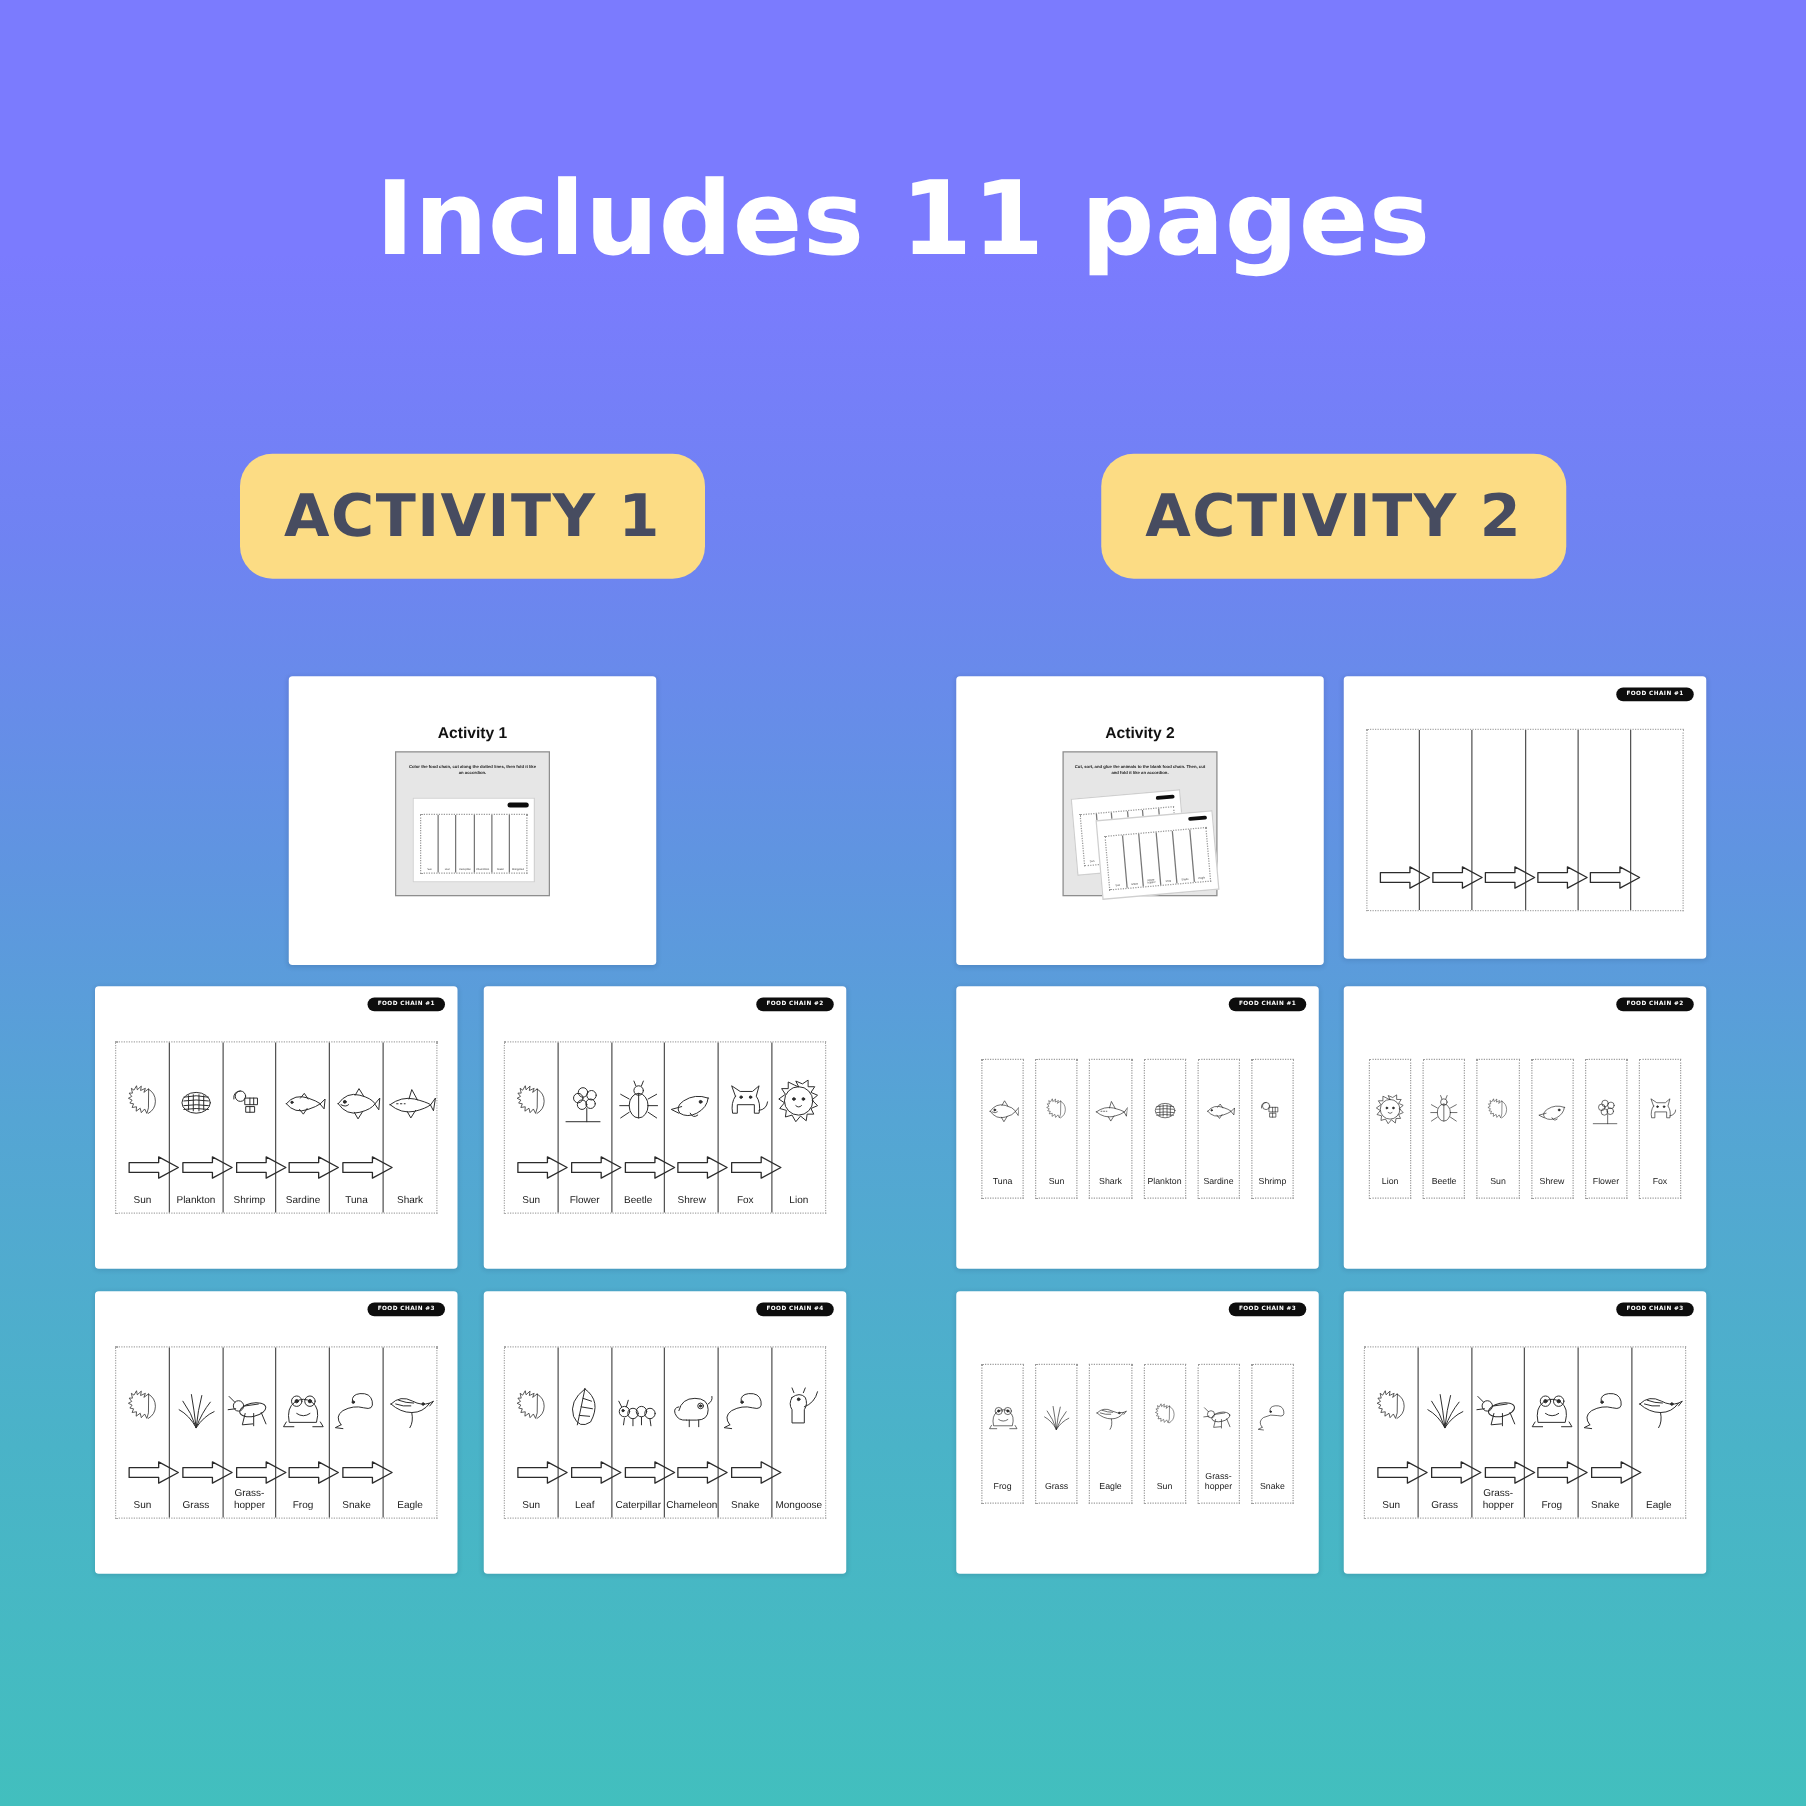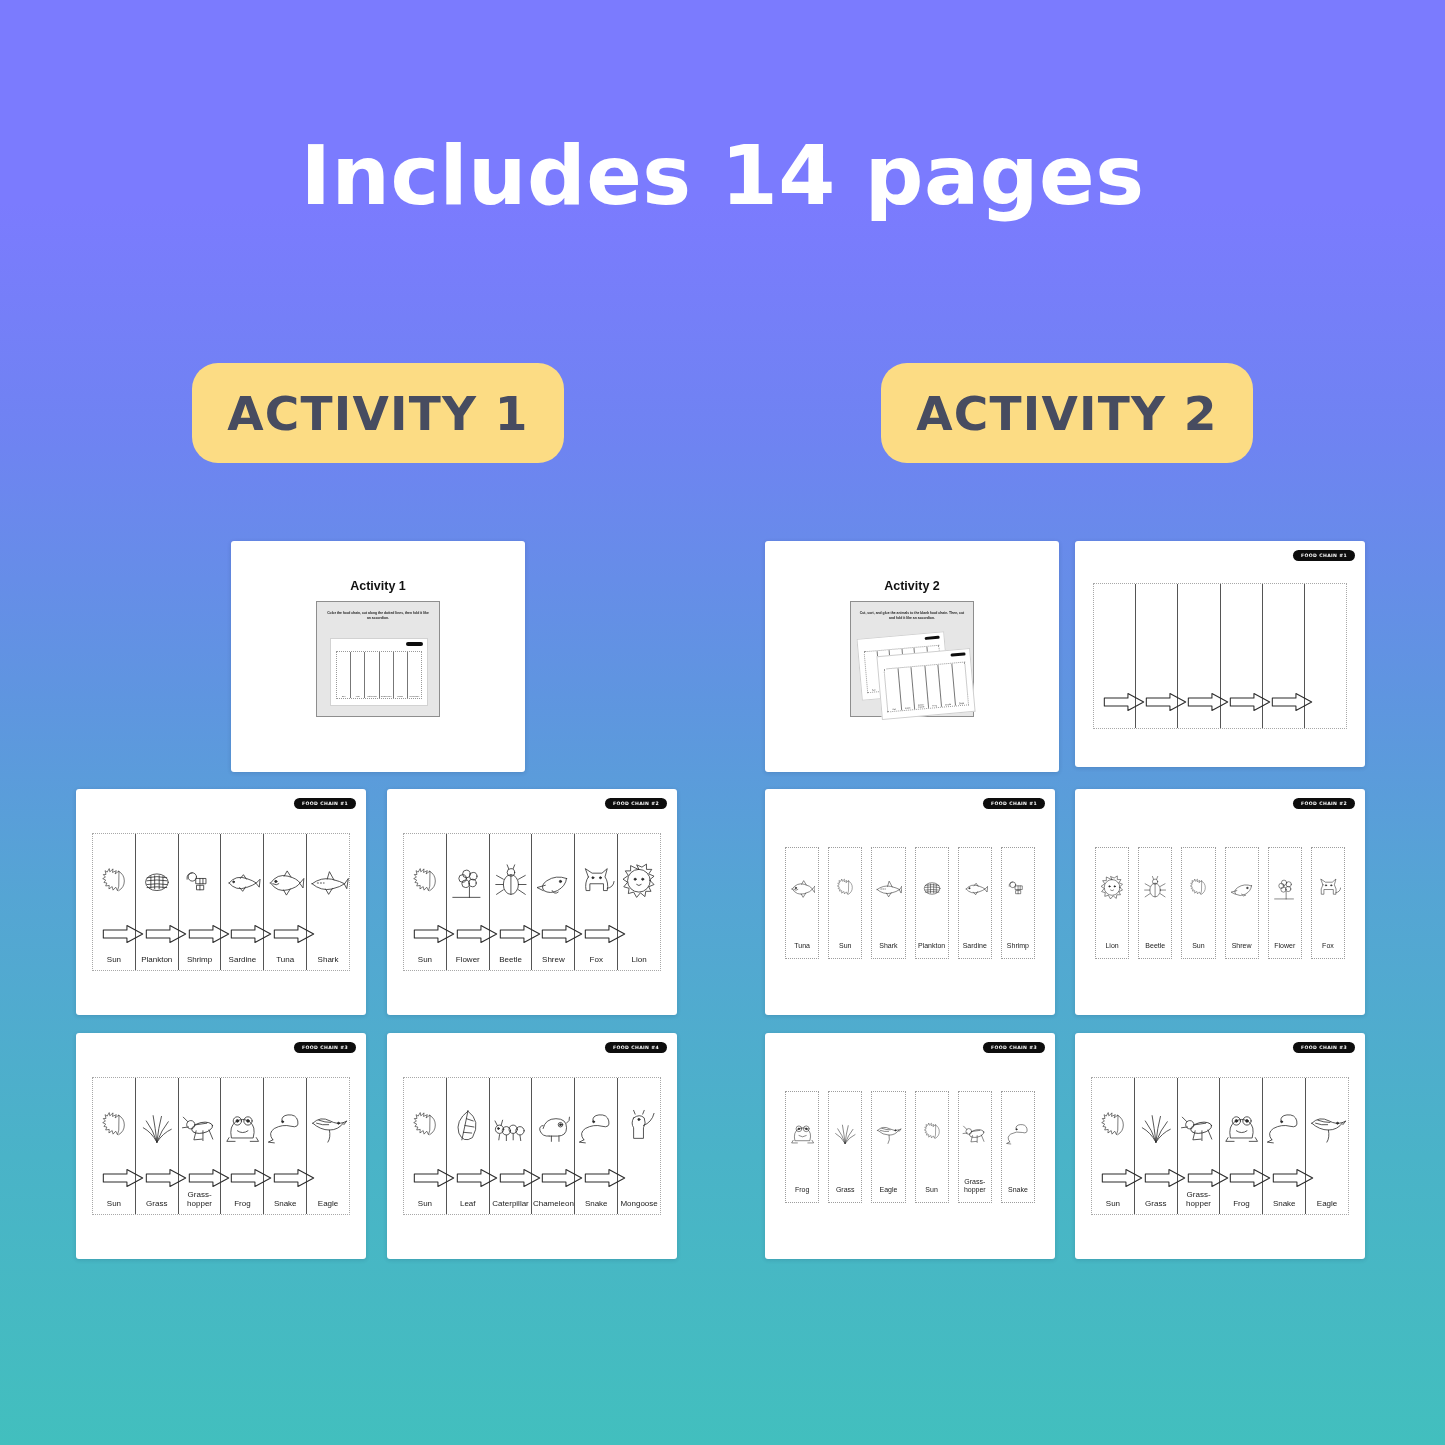--- a/index.html
+++ b/index.html
@@ -163,21 +163,21 @@
   #a2c1 { left: 765px;  top: 789px; }
   #a2c2 { left: 1075px; top: 789px; }
   #a2c3 { left: 765px;  top: 1033px; }
   #a2c4 { left: 1075px; top: 1033px; }
 
   svg { stroke: #2b2b2b; fill: none; stroke-width: 2.1; stroke-linecap: round; stroke-linejoin: round; }
 </style>
 </head>
 <body>
 
-<div class="page-title">Includes 14 pages</div>
+<div class="page-title">Includes 11 pages</div>
 
 <div class="badge" id="badge1">ACTIVITY 1</div>
 <div class="badge" id="badge2">ACTIVITY 2</div>
 
 <div class="card cover" id="cover1">
   <div class="cover-title">Activity 1</div>
   <div class="cover-inner">
     <div class="cover-instr">Color the food chain, cut along the dotted lines, then fold it like an accordion.</div>
     <div class="mini-sheet" id="c1-sheet">
       <div class="mini-badge" style="right:4px;top:3px;width:17px;height:3.5px;"></div>

